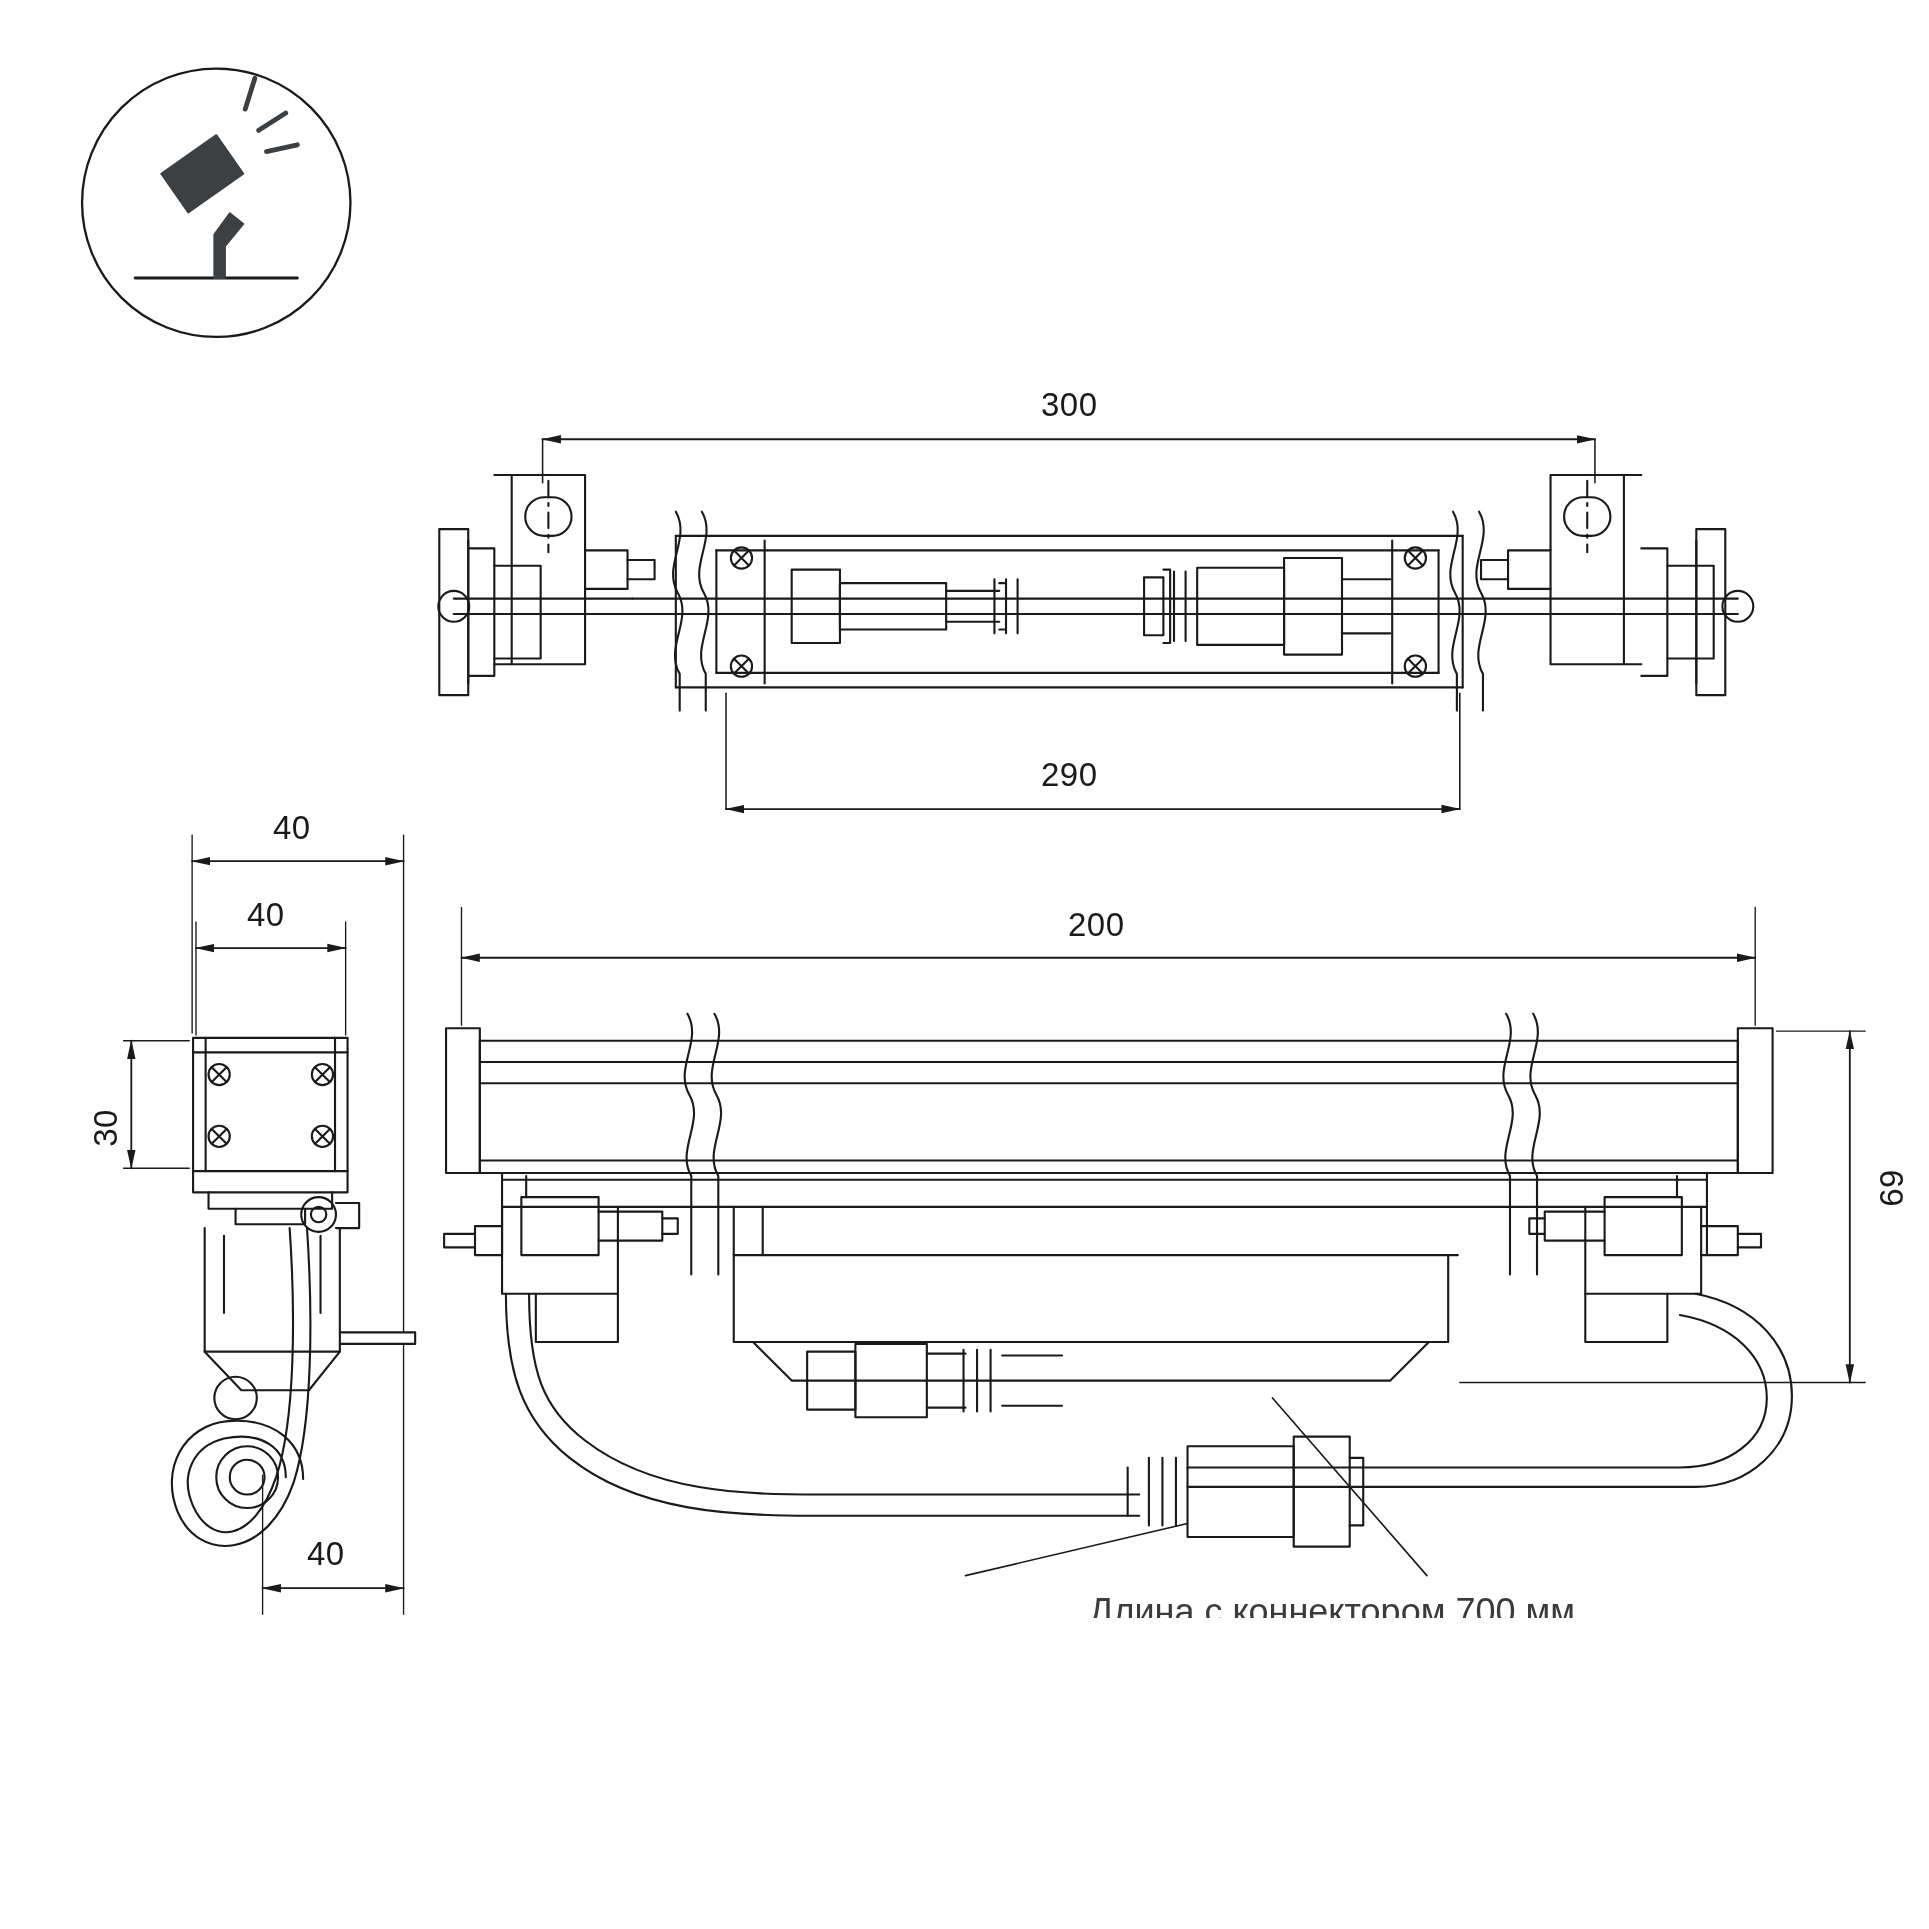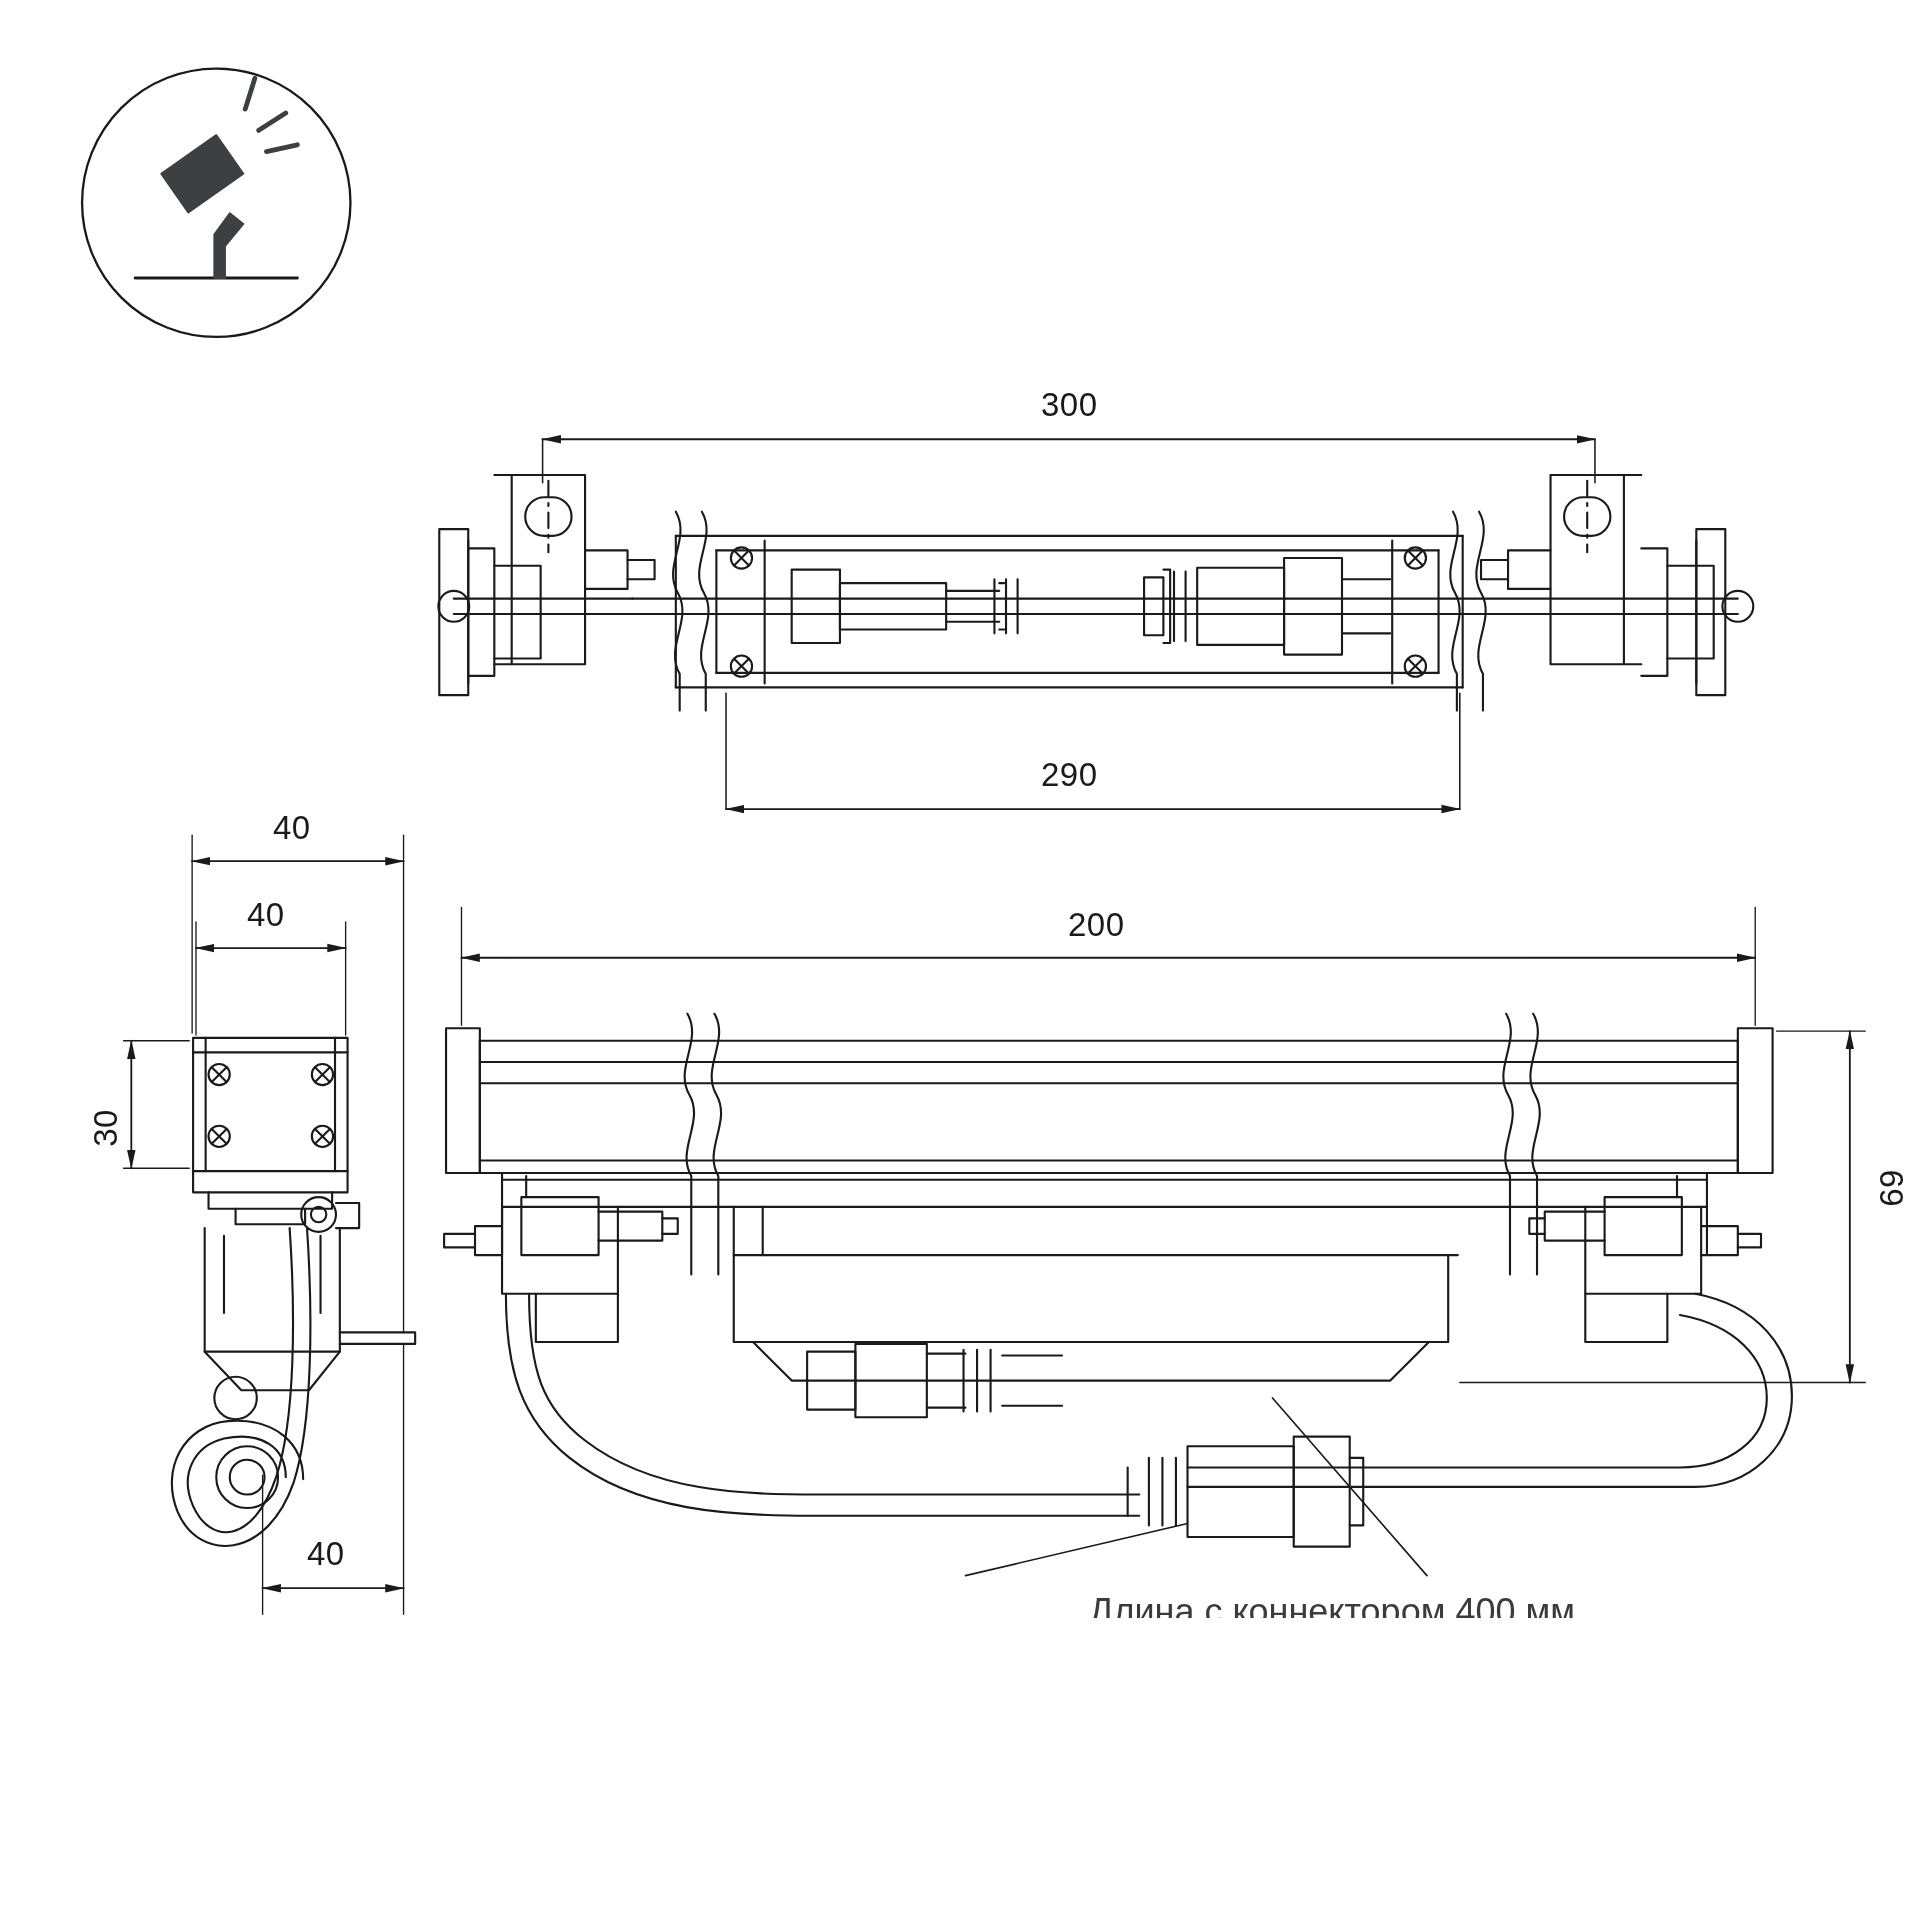--- a/index.html
+++ b/index.html
@@ -298,16 +298,16 @@
   <div class="dimtext rot" style="left:1892px; top:1188px; transform:rotate(-90deg) translate(-50%,-50%);">69</div>
 
   <div class="dimtext" style="left:273px; top:809px;">40</div>
 
   <div class="dimtext" style="left:247px; top:896px;">40</div>
 
   <div class="dimtext rot" style="left:106px; top:1128px; transform:rotate(-90deg) translate(-50%,-50%);">30</div>
 
   <div class="dimtext" style="left:307px; top:1535px;">40</div>
 
-  <div class="note" style="left:1089px; top:1591px;">Длина с коннектором 400 мм</div>
+  <div class="note" style="left:1089px; top:1591px;">Длина с коннектором 700 мм</div>
 
 </div>
 
 
 </body></html>

